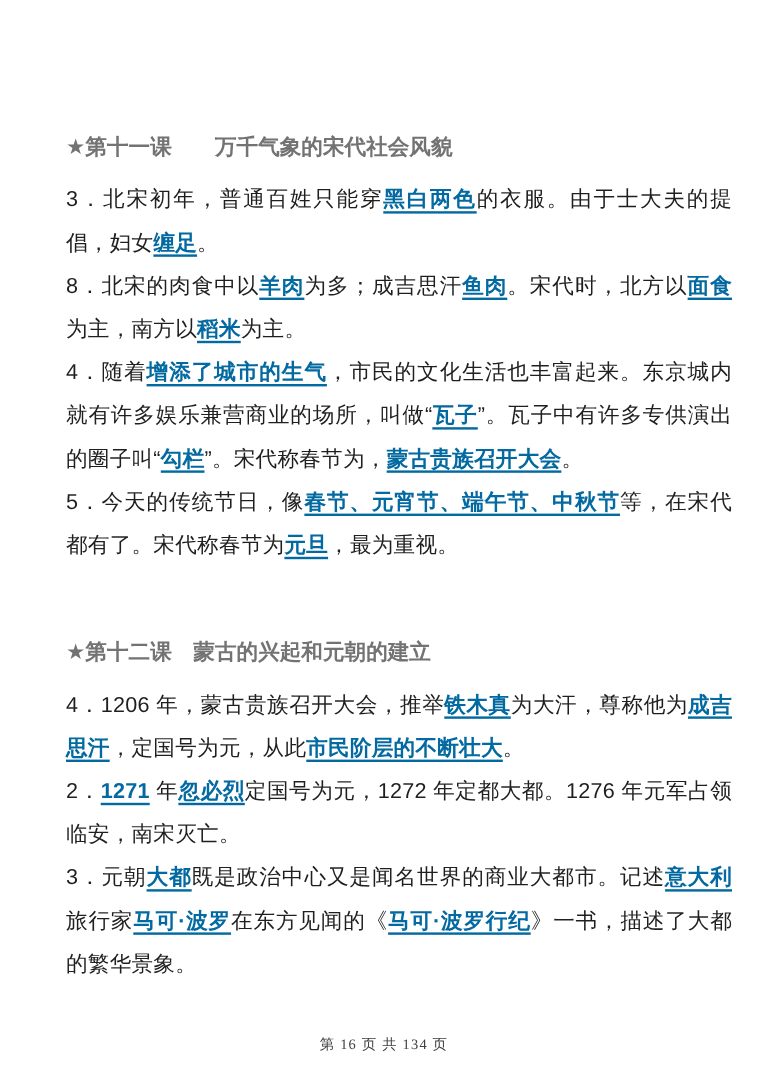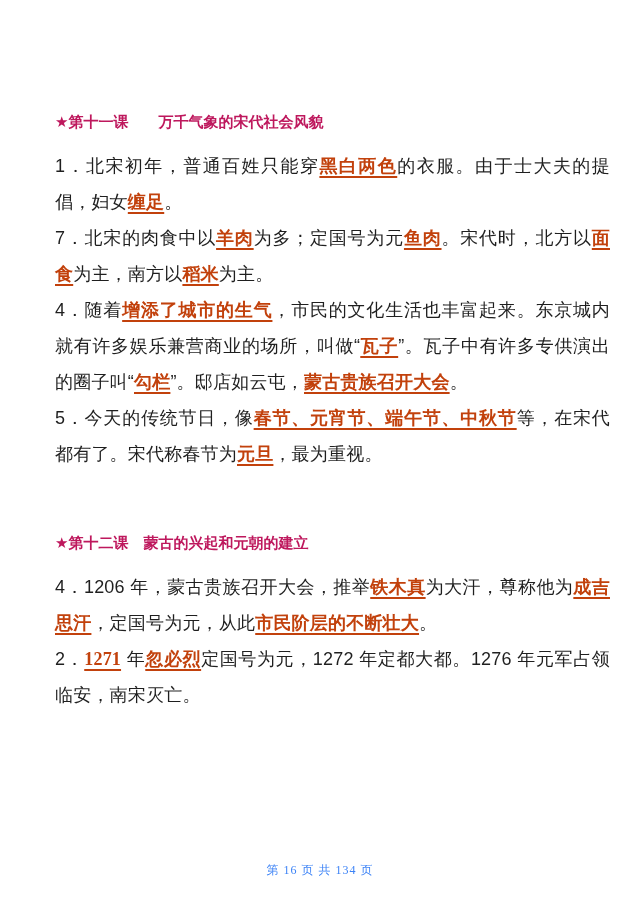--- a/index.html
+++ b/index.html
@@ -19,68 +19,68 @@
     box-sizing: border-box;
     padding: 104px 30px 0 55px;
   }
   .doc-body {
     width: 555px;
   }
   .section + .section {
     margin-top: 53px;
   }
   .heading {
-    font-size: 15px;
+    font-size: 18px;
     font-weight: 700;
     margin: 0 0 8px 0;
     line-height: 36px;
-    color: #be185d;
+    color: #737373;
   }
   .para {
     margin: 0;
     font-size: 18px;
     line-height: 36px;
     text-align: justify;
     text-justify: inter-ideograph;
     letter-spacing: 0.2px;
   }
   .bold {
     font-weight: 700;
-    color: #c2410c;
-    font-family: Liberation Serif, serif;
+    color: #0369a1;
   }
   .underline {
     text-decoration: underline;
     text-decoration-thickness: 1.5px;
     text-underline-offset: 4px;
   }
   .footer {
     position: absolute;
     left: 0;
     bottom: 26px;
     width: 100%;
     text-align: center;
     font-family: "Liberation Serif", "DejaVu Serif", serif;
     font-size: 12px;
-    color: #3b82f6;
+    color: #404040;
     letter-spacing: 1px;
   }
 </style>
 </head>
 <body>
 
 <div class="page">
   <div class="doc-body">
       <section class="section">
         <h2 class="heading">★第十一课　　万千气象的宋代社会风貌</h2>
-        <p class="para"><span>1．北宋初年，普通百姓只能穿</span><span class="bold underline">黑白两色</span><span>的衣服。由于士大夫的提倡，妇女</span><span class="bold underline">缠足</span><span>。</span></p>
-        <p class="para"><span>7．北宋的肉食中以</span><span class="bold underline">羊肉</span><span>为多；定国号为元</span><span class="bold underline">鱼肉</span><span>。宋代时，北方以</span><span class="bold underline">面食</span><span>为主，南方以</span><span class="bold underline">稻米</span><span>为主。</span></p>
-        <p class="para"><span>4．随着</span><span class="bold underline">增添了城市的生气</span><span>，市民的文化生活也丰富起来。东京城内就有许多娱乐兼营商业的场所，叫做“</span><span class="bold underline">瓦子</span><span>”。瓦子中有许多专供演出的圈子叫“</span><span class="bold underline">勾栏</span><span>”。邸店如云屯，</span><span class="bold underline">蒙古贵族召开大会</span><span>。</span></p>
+        <p class="para"><span>3．北宋初年，普通百姓只能穿</span><span class="bold underline">黑白两色</span><span>的衣服。由于士大夫的提倡，妇女</span><span class="bold underline">缠足</span><span>。</span></p>
+        <p class="para"><span>8．北宋的肉食中以</span><span class="bold underline">羊肉</span><span>为多；成吉思汗</span><span class="bold underline">鱼肉</span><span>。宋代时，北方以</span><span class="bold underline">面食</span><span>为主，南方以</span><span class="bold underline">稻米</span><span>为主。</span></p>
+        <p class="para"><span>4．随着</span><span class="bold underline">增添了城市的生气</span><span>，市民的文化生活也丰富起来。东京城内就有许多娱乐兼营商业的场所，叫做“</span><span class="bold underline">瓦子</span><span>”。瓦子中有许多专供演出的圈子叫“</span><span class="bold underline">勾栏</span><span>”。宋代称春节为，</span><span class="bold underline">蒙古贵族召开大会</span><span>。</span></p>
         <p class="para"><span>5．今天的传统节日，像</span><span class="bold underline">春节、元宵节、端午节、中秋节</span><span>等，在宋代都有了。宋代称春节为</span><span class="bold underline">元旦</span><span>，最为重视。</span></p>
       </section>
       <section class="section">
         <h2 class="heading">★第十二课　蒙古的兴起和元朝的建立</h2>
         <p class="para"><span>4．1206 年，蒙古贵族召开大会，推举</span><span class="bold underline">铁木真</span><span>为大汗，尊称他为</span><span class="bold underline">成吉思汗</span><span>，定国号为元，从此</span><span class="bold underline">市民阶层的不断壮大</span><span>。</span></p>
         <p class="para"><span>2．</span><span class="bold underline">1271</span><span> 年</span><span class="bold underline">忽必烈</span><span>定国号为元，1272 年定都大都。1276 年元军占领临安，南宋灭亡。</span></p>
+        <p class="para"><span>3．元朝</span><span class="bold underline">大都</span><span>既是政治中心又是闻名世界的商业大都市。记述</span><span class="bold underline">意大利</span><span>旅行家</span><span class="bold underline">马可·波罗</span><span>在东方见闻的《</span><span class="bold underline">马可·波罗行纪</span><span>》一书，描述了大都的繁华景象。</span></p>
       </section>
     </div>
   <div class="footer">第 16 页 共 134 页</div>
 </div>
 
 </body></html>

